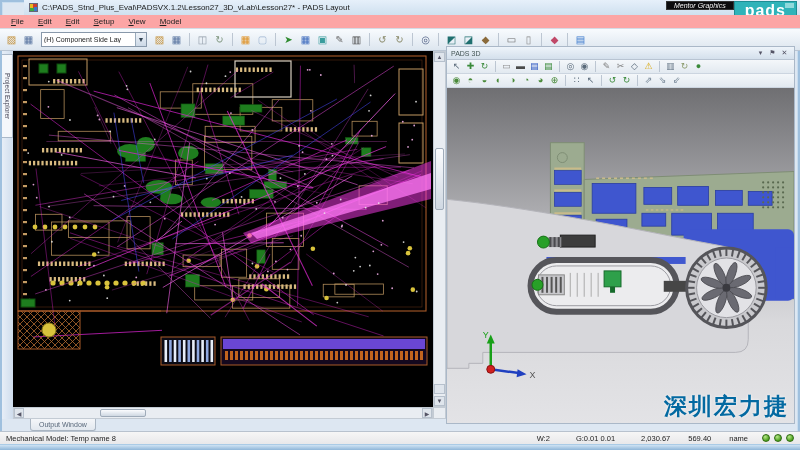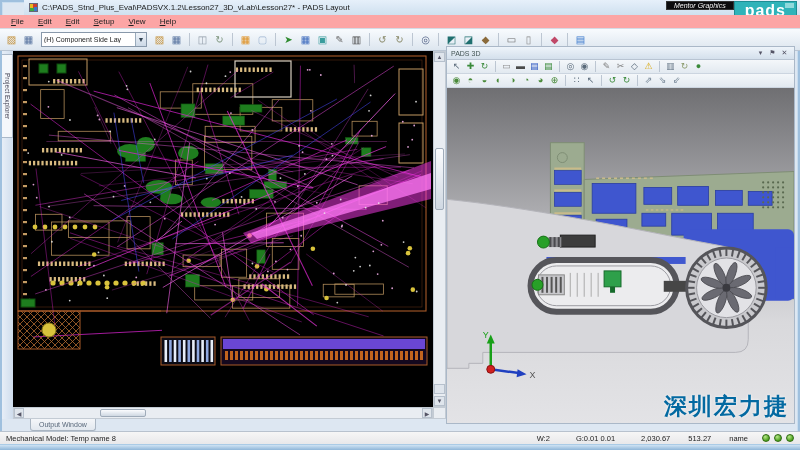--- a/index.html
+++ b/index.html
@@ -99,21 +99,21 @@
     <span id="brand-mentor">Mentor Graphics</span>
     <span id="brand-pads">pads</span>
   </div>
 
   <div id="menubar">
       <span class="menu-item">File</span>
       <span class="menu-item">Edit</span>
       <span class="menu-item">Edit</span>
       <span class="menu-item">Setup</span>
       <span class="menu-item">View</span>
-      <span class="menu-item">Help</span>
+      <span class="menu-item">Model</span>
     </div>
 
   <div id="toolbar">
     <span class="tb-icon" style="color:#c49038">▨</span>
     <span class="tb-icon" style="color:#55719e">▦</span>
     <div id="layer-combo">
       <span class="val">(H) Component Side Lay</span>
       <span class="arrow">▼</span>
     </div>
     <span id="toolbar-icons" style="display:flex;align-items:center;gap:2px;">
@@ -889,21 +889,21 @@
         </svg>
       <div id="watermark">深圳宏力捷</div>
     </div>
   </div>
 
   <div id="statusbar">
     <span id="status-model">Mechanical Model: Temp name 8</span>
     <span class="sfield">W:2</span>
     <span class="sfield">G:0.01 0.01</span>
     <span class="sfield">2,030.67</span>
-    <span class="scoord">513.27</span>
+    <span class="scoord">569.40</span>
     <span class="scoord">name</span>
     <span id="status-leds">
         <span class="led"></span>
         <span class="led"></span>
         <span class="led"></span>
       </span>
   </div>
 
   <div id="bottom-frame"></div>
 </div>

